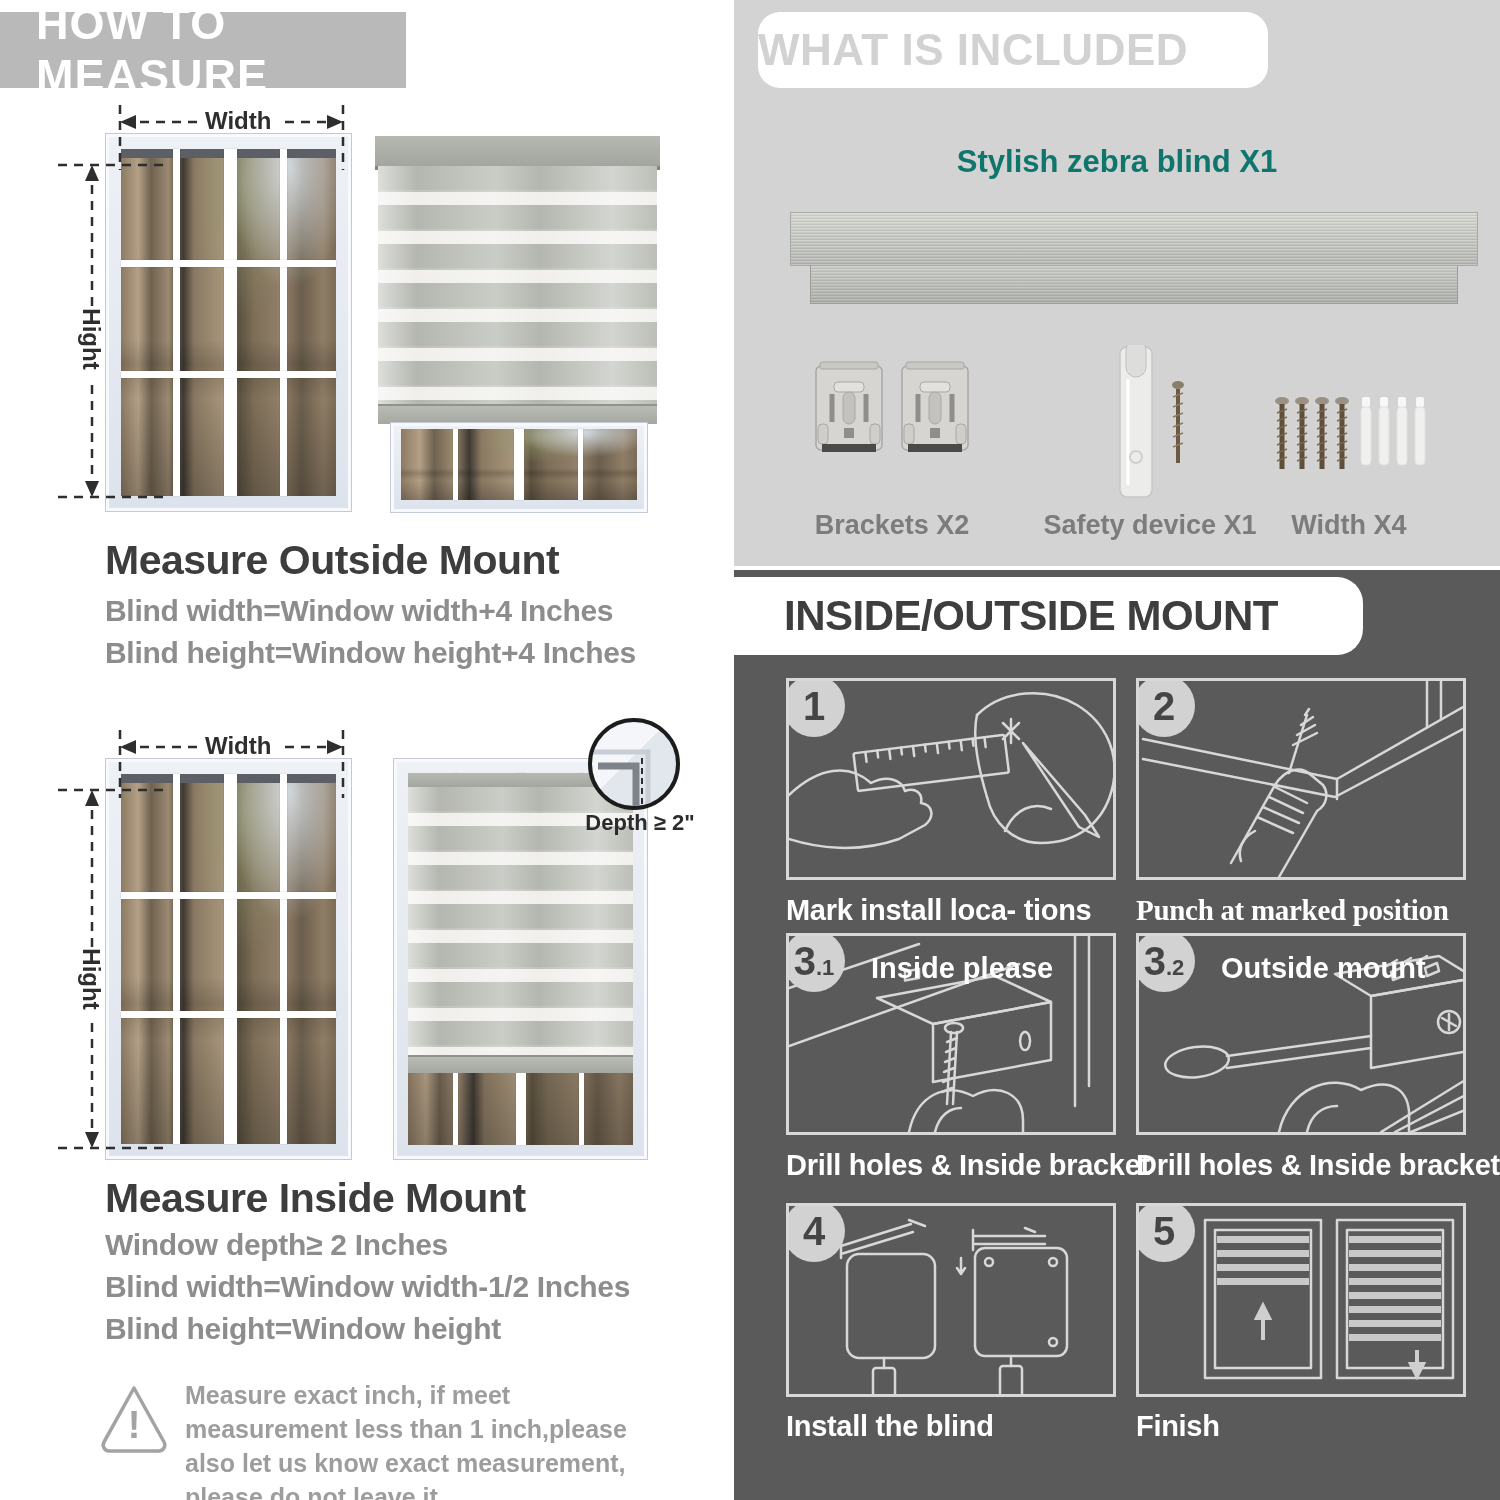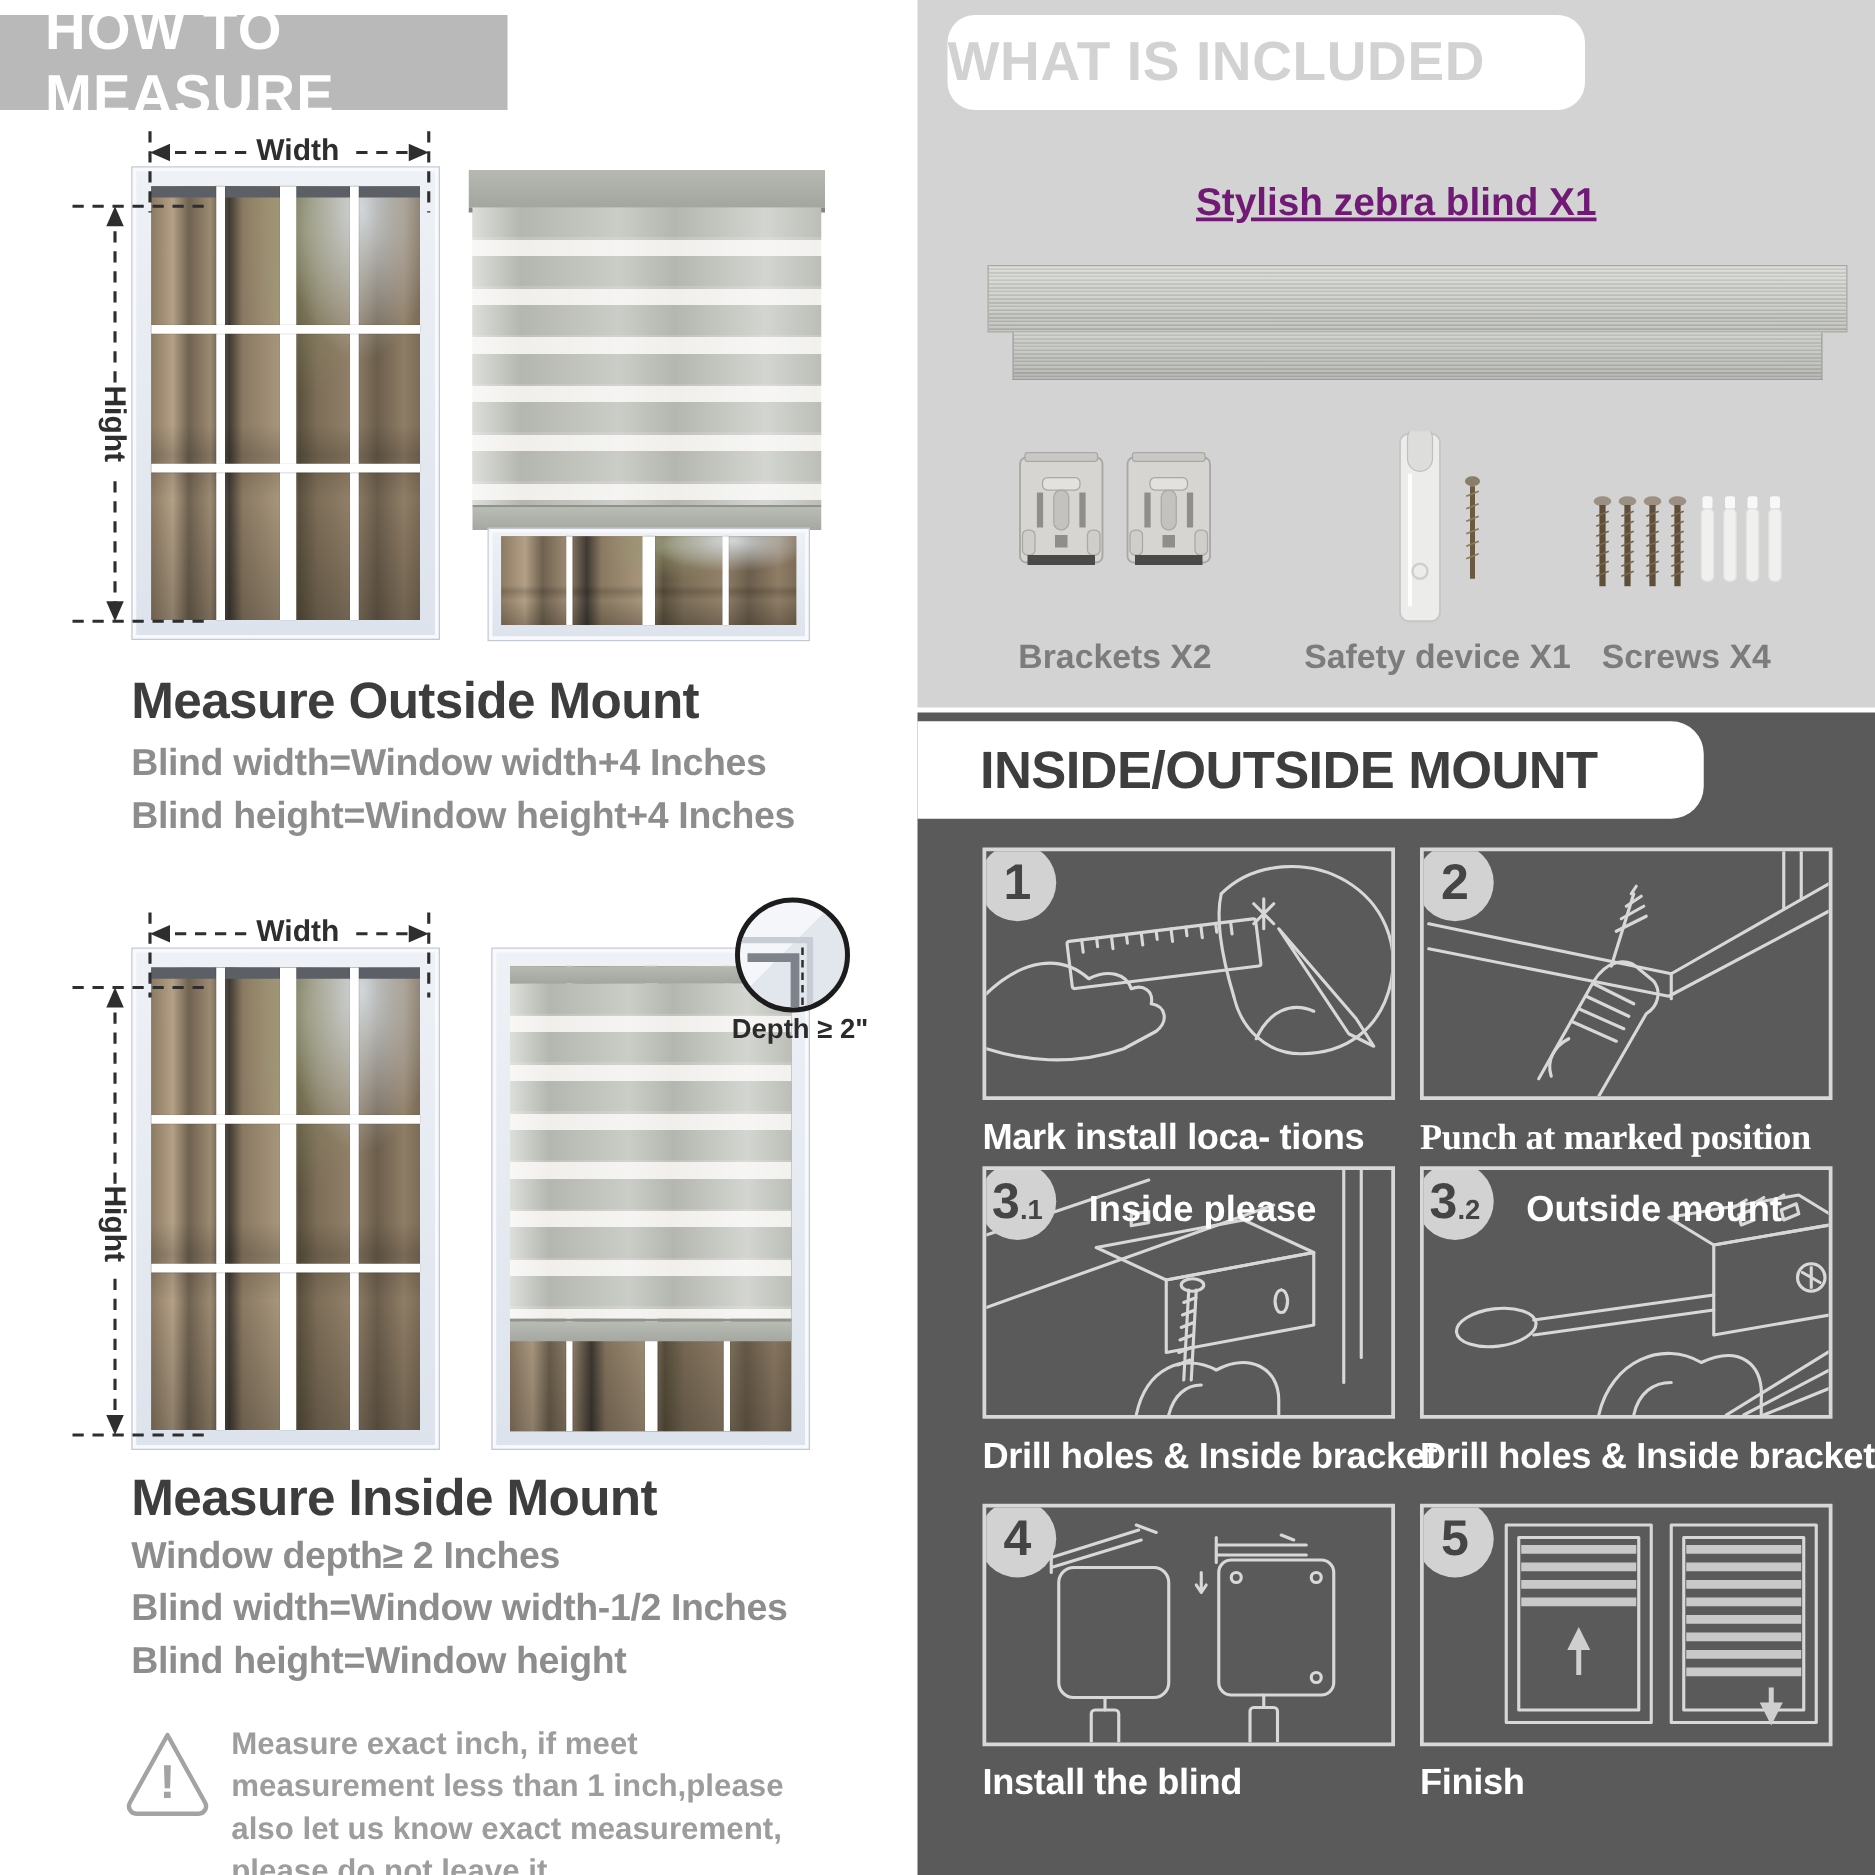--- a/index.html
+++ b/index.html
@@ -39,21 +39,21 @@
   .depth-label{color:#2b2b2b;font-weight:bold;font-size:22px;}
 
   .depth-circle{width:92px;height:92px;border-radius:50%;border:4px solid #1c1c1c;
     background:linear-gradient(135deg,#f4f6f9 0 45%,#e2e7ee 45% 100%);box-sizing:border-box;overflow:hidden;}
 
   
   .sec-light{left:734px;top:0;width:766px;height:566px;background:#d3d3d3;}
   .inc-box{left:24px;top:12px;width:510px;height:76px;background:#ffffff;border-radius:22px;
            display:flex;align-items:center;box-sizing:border-box;}
   .inc-box span{color:#d2d2d2;font-weight:bold;font-size:44px;letter-spacing:.5px;}
-  .blind-name{left:0;top:144px;width:766px;text-align:center;color:#701a75;font-weight:bold;font-size:31px;text-decoration:underline;}
+  .blind-name{left:0;top:144px;width:766px;text-align:center;color:#0f766e;font-weight:bold;font-size:31px;}
   .rail-top{left:56px;top:212px;width:688px;height:54px;
     background:linear-gradient(#d3d5d0,#bfc1bc 60%,#b2b4af);
     background-image:repeating-linear-gradient(180deg, rgba(255,255,255,.25) 0 1px, rgba(0,0,0,.05) 2px 3px),linear-gradient(#d3d5d0,#b2b4af);
     border:1px solid #a7a9a4;box-sizing:border-box;}
   .rail-bot{left:76px;top:266px;width:648px;height:38px;
     background-image:repeating-linear-gradient(180deg, rgba(255,255,255,.2) 0 1px, rgba(0,0,0,.05) 2px 3px),linear-gradient(#c8cac5,#aaaca7);
     border:1px solid #9b9d98;border-top:none;box-sizing:border-box;}
   .item-label{position:absolute;top:482px;text-align:center;color:#7c7c7c;font-weight:bold;font-size:27px;margin-top:28px;}
 
   
@@ -315,21 +315,21 @@
       <g transform="translate(128,2)">
           <rect x="-4" y="0" width="8" height="10" rx="2" fill="#fbfbfb"></rect>
           <rect x="-5" y="10" width="10" height="58" rx="4" fill="#f3f3f2" stroke="#e2e2e1"></rect>
         </g>
       <g transform="translate(146,2)">
           <rect x="-4" y="0" width="8" height="10" rx="2" fill="#fbfbfb"></rect>
           <rect x="-5" y="10" width="10" height="58" rx="4" fill="#f3f3f2" stroke="#e2e2e1"></rect>
         </g>
     </g>
   </svg>
-  <div class="item-label" style="left:525px;width:180px;">Screws X4</div>
+  <div class="item-label" style="left:525px;width:180px;">Width X4</div>
 </div>
 
 <div class="abs sec-dark">
   <div class="abs mount-box">
     <span>INSIDE/OUTSIDE MOUNT</span>
   </div>
 
   <div class="panel" style="left:52px;top:108px;height:202px;">
     <svg class="abs" width="324" height="196" viewBox="0 0 324 196">
       <g class="sketch">

